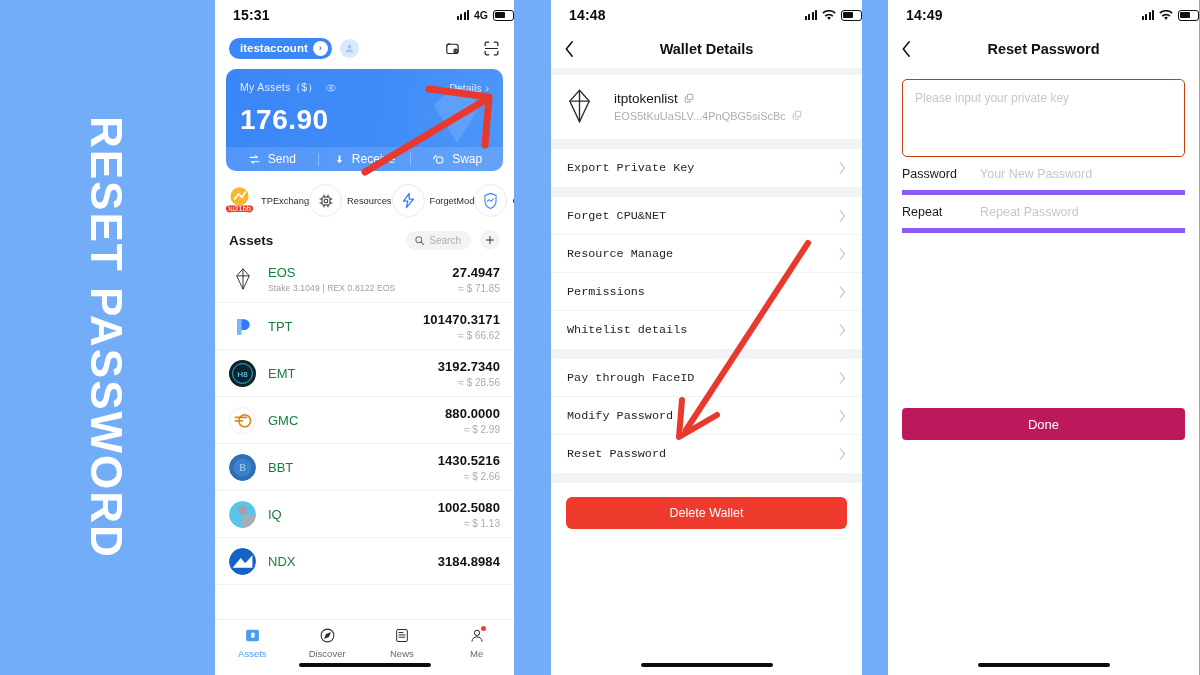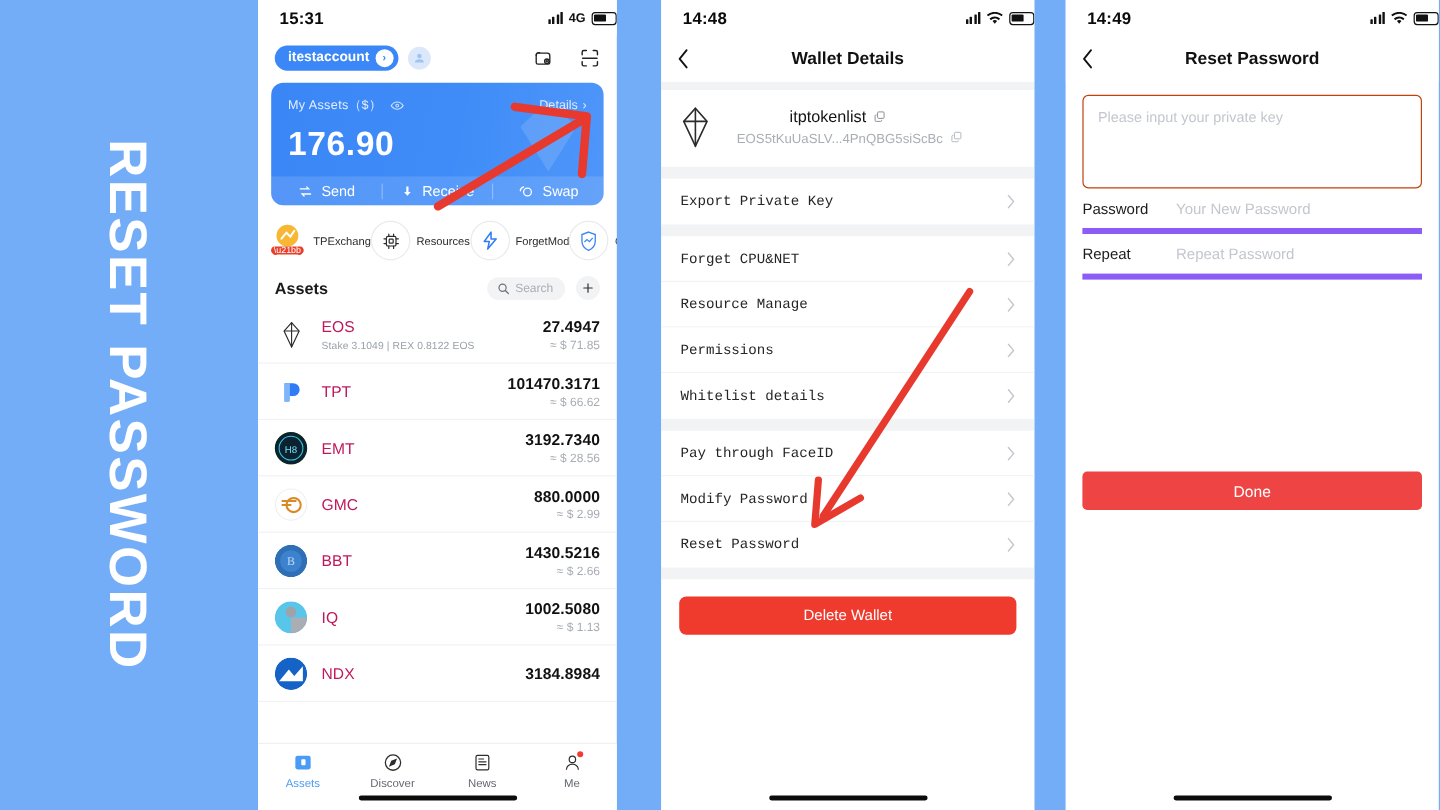--- a/index.html
+++ b/index.html
@@ -126,21 +126,21 @@
   }
   .search-pill span { font-size:10px; color:#a9aeb6; }
   .plus-btn {
     margin-left:9px; width:20px; height:20px; border-radius:50%; background:#f2f3f5;
     display:flex; align-items:center; justify-content:center; font-size:14px; color:#3a3a3a;
   }
 
   .asset-row { display:flex; align-items:center; padding: 8px 14px; border-bottom:1px solid #f1f2f4; min-height:47px;}
   .asset-ic { width:27px; height:27px; border-radius:50%; display:flex; align-items:center; justify-content:center;
     margin-right:12px; flex:none; overflow:hidden; }
-  .asset-name { font-size:13px; color:#be185d; }
+  .asset-name { font-size:13px; color:#15803d; }
   .asset-sub { font-size:8.6px; color:#9aa0a8; margin-top:3px; letter-spacing:.1px;}
   .asset-right { margin-left:auto; text-align:right; }
   .asset-amt { font-size:13px; font-weight:700; color:#111; letter-spacing:.1px; }
   .asset-usd { font-size:10px; color:#a7acb4; margin-top:3px; }
 
   .tabbar {
     position:absolute; bottom:0; left:0; right:0; height:56px; background:#fff;
     display:flex; align-items:flex-start; padding-top:7px; border-top:1px solid #f0f0f0;
   }
   .tab { flex:1; display:flex; flex-direction:column; align-items:center; gap:4px; position:relative; }
@@ -154,21 +154,21 @@
 
   
   .navbar { height:38px; display:flex; align-items:center; position:relative; background:#fff;}
   .navbar .back { position:absolute; left:13px; display:flex; align-items:center; }
   .navbar .title { width:100%; text-align:center; font-size:14.5px; font-weight:600; color:#111; }
 
   .gap { height:10px; background:#f2f3f5; }
 
   .wallet-id { display:flex; align-items:center; padding:12px 16px 14px 16px; background:#fff;}
   .wallet-id .wic { width:34px; height:38px; margin-right:13px; flex:none; display:flex; align-items:center;}
-  .wname { font-size:13.5px; color:#141414; display:flex; align-items:center; gap:6px;margin-left:44px;}
+  .wname { font-size:13.5px; color:#141414; display:flex; align-items:center; gap:6px;}
   .waddr { font-size:11px; color:#a9aeb5; margin-top:4px; display:flex; align-items:center; gap:6px;}
 
   .list-row {
     height:38px; display:flex; align-items:center; padding:0 16px; background:#fff;
     border-bottom:1px solid #f1f2f4;
     font-family:Liberation Mono, monospace;
   }
   .list-row .lbl { font-size:11.8px; color:#252525; }
   .list-row .chev { margin-left:auto; color:#c3c7cd; display:flex; align-items:center;}
   .list-row.last { border-bottom:none; }
@@ -185,22 +185,22 @@
     padding: 11px 12px; background:#fff;
   }
   .key-box .ph { font-size:12px; color:#c3c7cd; }
   .field-row {
     margin: 0 14px; height:38px; display:flex; align-items:center; border-bottom:5px solid #8b5cf6;
   }
   .field-row:first-of-type { margin-top: 22px; }
   .field-lbl { font-size:12.5px; color:#1b1b1b; width:78px; }
   .field-ph { font-size:12.5px; color:#c3c7cd; }
   .done-btn {
-    position:absolute; left:14px; right:14px; top:393px; height:32px; border-radius:4px;
-    background:#ef4444; color:#fff; display:flex; align-items:center; justify-content:center;
+    position:absolute; left:14px; right:14px; top:408px; height:32px; border-radius:4px;
+    background:#be185d; color:#fff; display:flex; align-items:center; justify-content:center;
     font-size:13px;
   }
 
   
   .anno { position:absolute; left:0; top:0; width:1200px; height:675px; pointer-events:none; }
 </style>
 </head>
 <body>
 
 <div class="stage">

